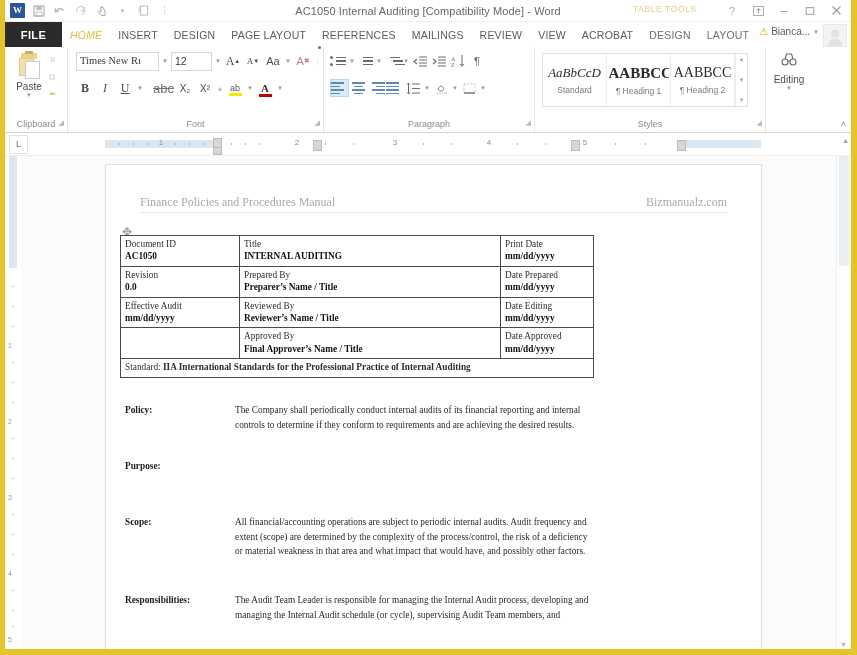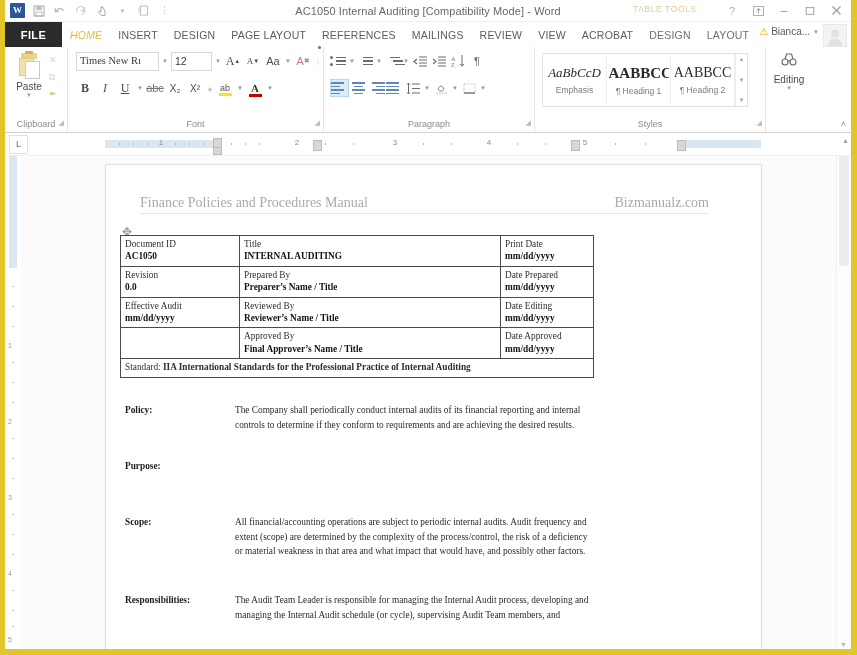--- a/index.html
+++ b/index.html
@@ -140,21 +140,21 @@
     font-size:10.5px;color:#3a3a3a;padding-left:3px;line-height:16px;overflow:hidden;
   }
   .car{font-size:6px;color:#999;width:8px;text-align:center;}
   .ic{
     min-width:18px;height:18px;display:flex;align-items:center;justify-content:center;
     font-size:11px;color:#4c4c4c;
   }
   .ic.bold{font-weight:bold;font-family:"Liberation Serif",serif;font-size:12px;}
   .ic.ital{font-style:italic;font-family:"Liberation Serif",serif;font-size:12px;}
   .ic.und{text-decoration:underline;font-family:"Liberation Serif",serif;font-size:12px;}
-  .ic.strk{text-decoration:line-through;font-size:11px;color:#777;}
+  .ic.strk{text-decoration:line-through;font-size:13px;color:#777;margin-left:7px;}
   .ic.sub,.ic.sup{font-size:10px;}
   .ic.grow{font-size:12px;}
   .ic.shrink{font-size:9px;}
   .hlight{position:relative;}
   .hlight .sw{position:absolute;left:3px;bottom:1px;width:13px;height:3px;background:#ffe600;}
   .acolor{position:relative;color:#333;font-weight:bold;font-family:"Liberation Serif",serif;}
   .acolor .sw{position:absolute;left:3px;bottom:0px;width:13px;height:3px;background:#c00000;}
 
   
   .paragrp{width:210px;}
@@ -257,23 +257,23 @@
   .sb-up,.sb-dn{position:absolute;left:3px;font-size:7px;color:#b5b5b5;}
   .sb-up{top:1px;} .sb-dn{bottom:1px;}
 
   
   .doc{
     position:absolute;left:0;top:0;width:100%;height:100%;
     font-family:"Liberation Serif","DejaVu Serif",serif;
     color:#2e2e2e;
   }
   .dochdr{
-    position:absolute;left:34px;right:52px;top:30px;
+    position:absolute;left:34px;right:34px;top:30px;
     display:flex;justify-content:space-between;
-    font-size:14px;color:#aaaaaa;
+    font-size:12px;color:#aaaaaa;
     border-bottom:1px solid #e6e6e6;padding-bottom:2px;
   }
   .mark{
     position:absolute;left:16px;top:60px;font-size:12px;color:#9a9a9a;
   }
   table.dt{
     position:absolute;left:14px;top:70px;width:474px;
     border-collapse:collapse;table-layout:fixed;
   }
   table.dt td{
@@ -559,21 +559,21 @@
         <span>Paragraph</span>
         <span class="dlg">◢</span>
       </div>
     </div>
 
     <div class="grp stylesgrp">
       <div class="grp-body" style="padding-left:7px;">
         <div class="stylebox">
           <div class="stylecell">
             <div class="stylesamp em">AaBbCcD</div>
-            <div class="stylename">Emphasis</div>
+            <div class="stylename">Standard</div>
           </div>
           <div class="stylecell">
             <div class="stylesamp h1">AABBCC</div>
             <div class="stylename">¶ Heading 1</div>
           </div>
           <div class="stylecell">
             <div class="stylesamp h2">AABBCC</div>
             <div class="stylename">¶ Heading 2</div>
           </div>
           <div class="stylescroll">

